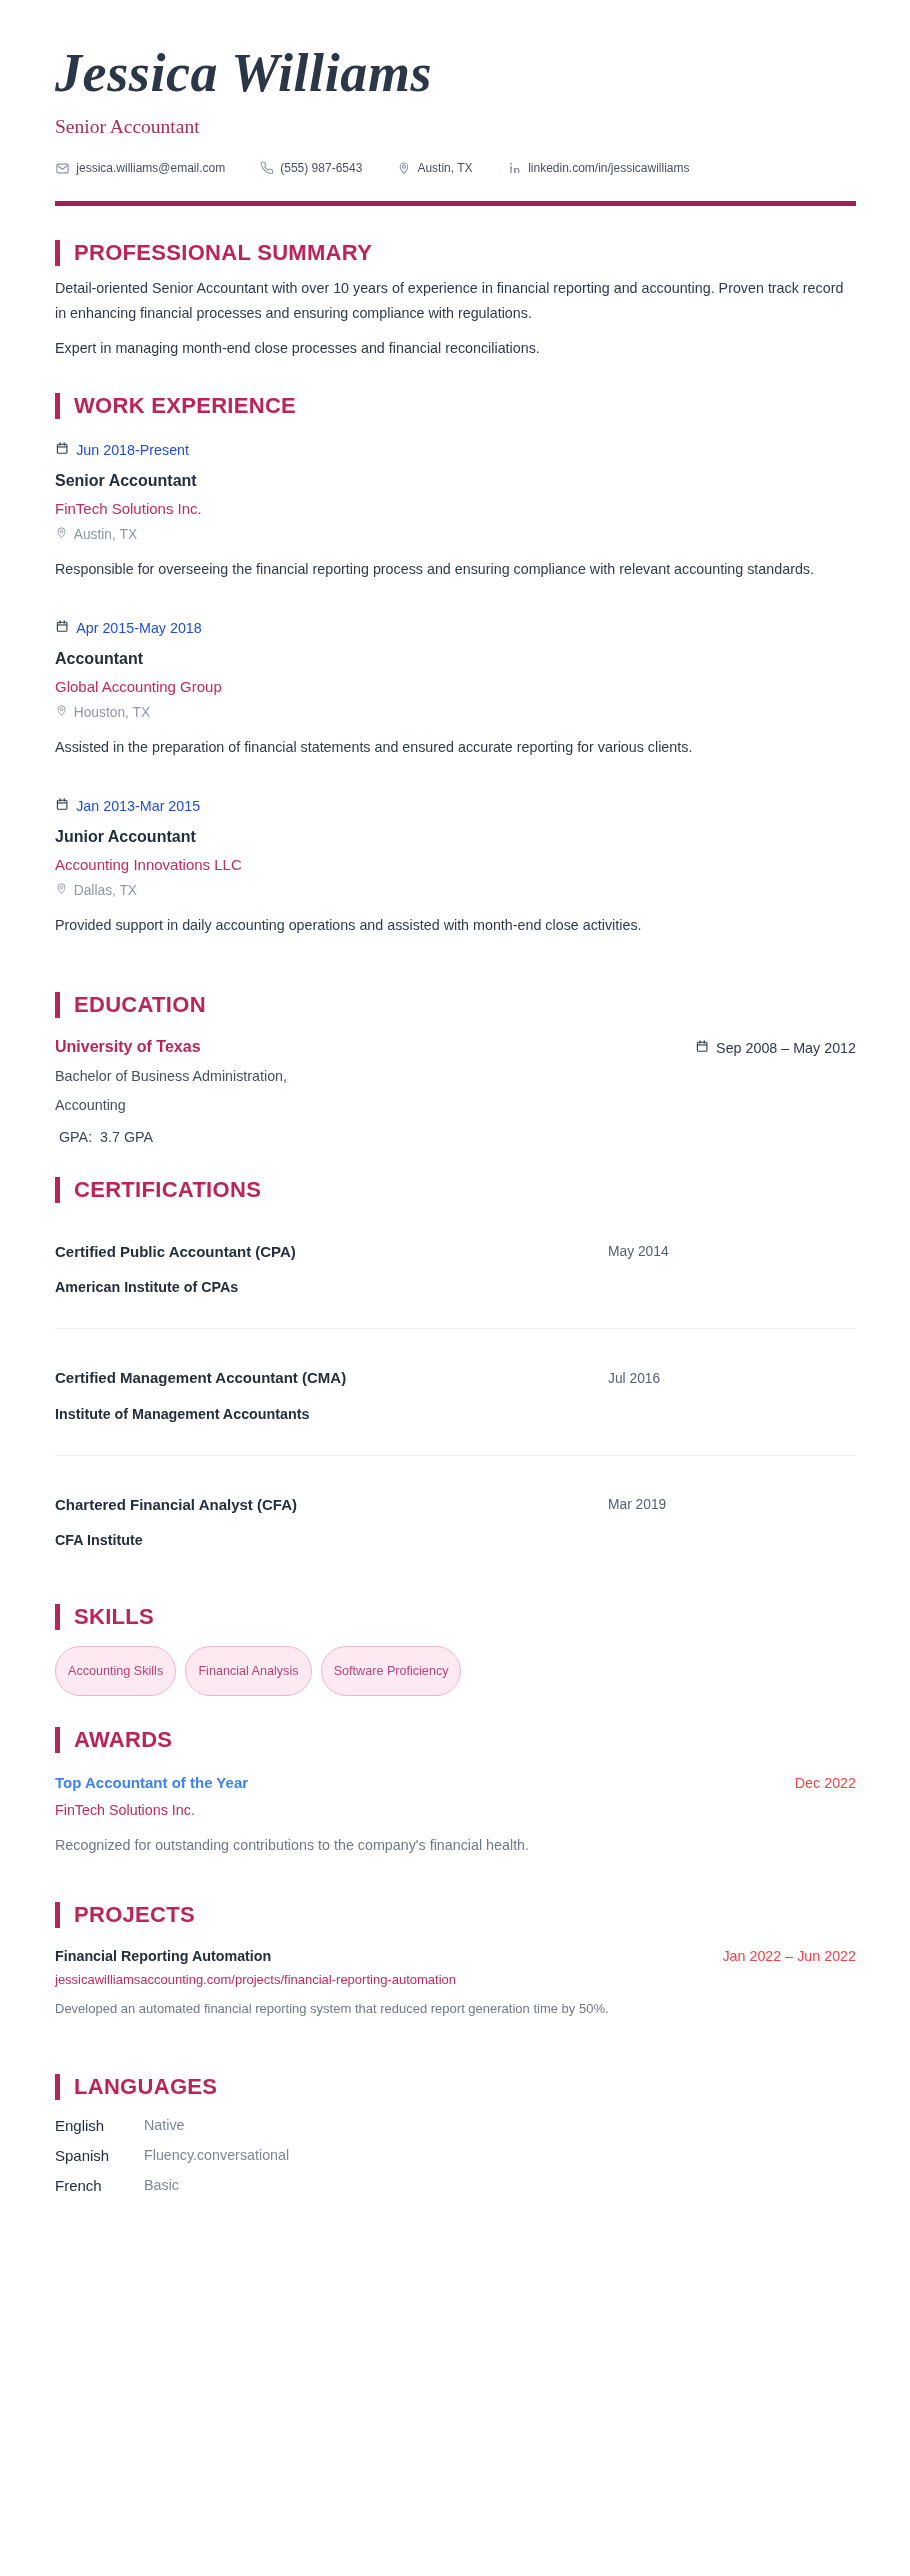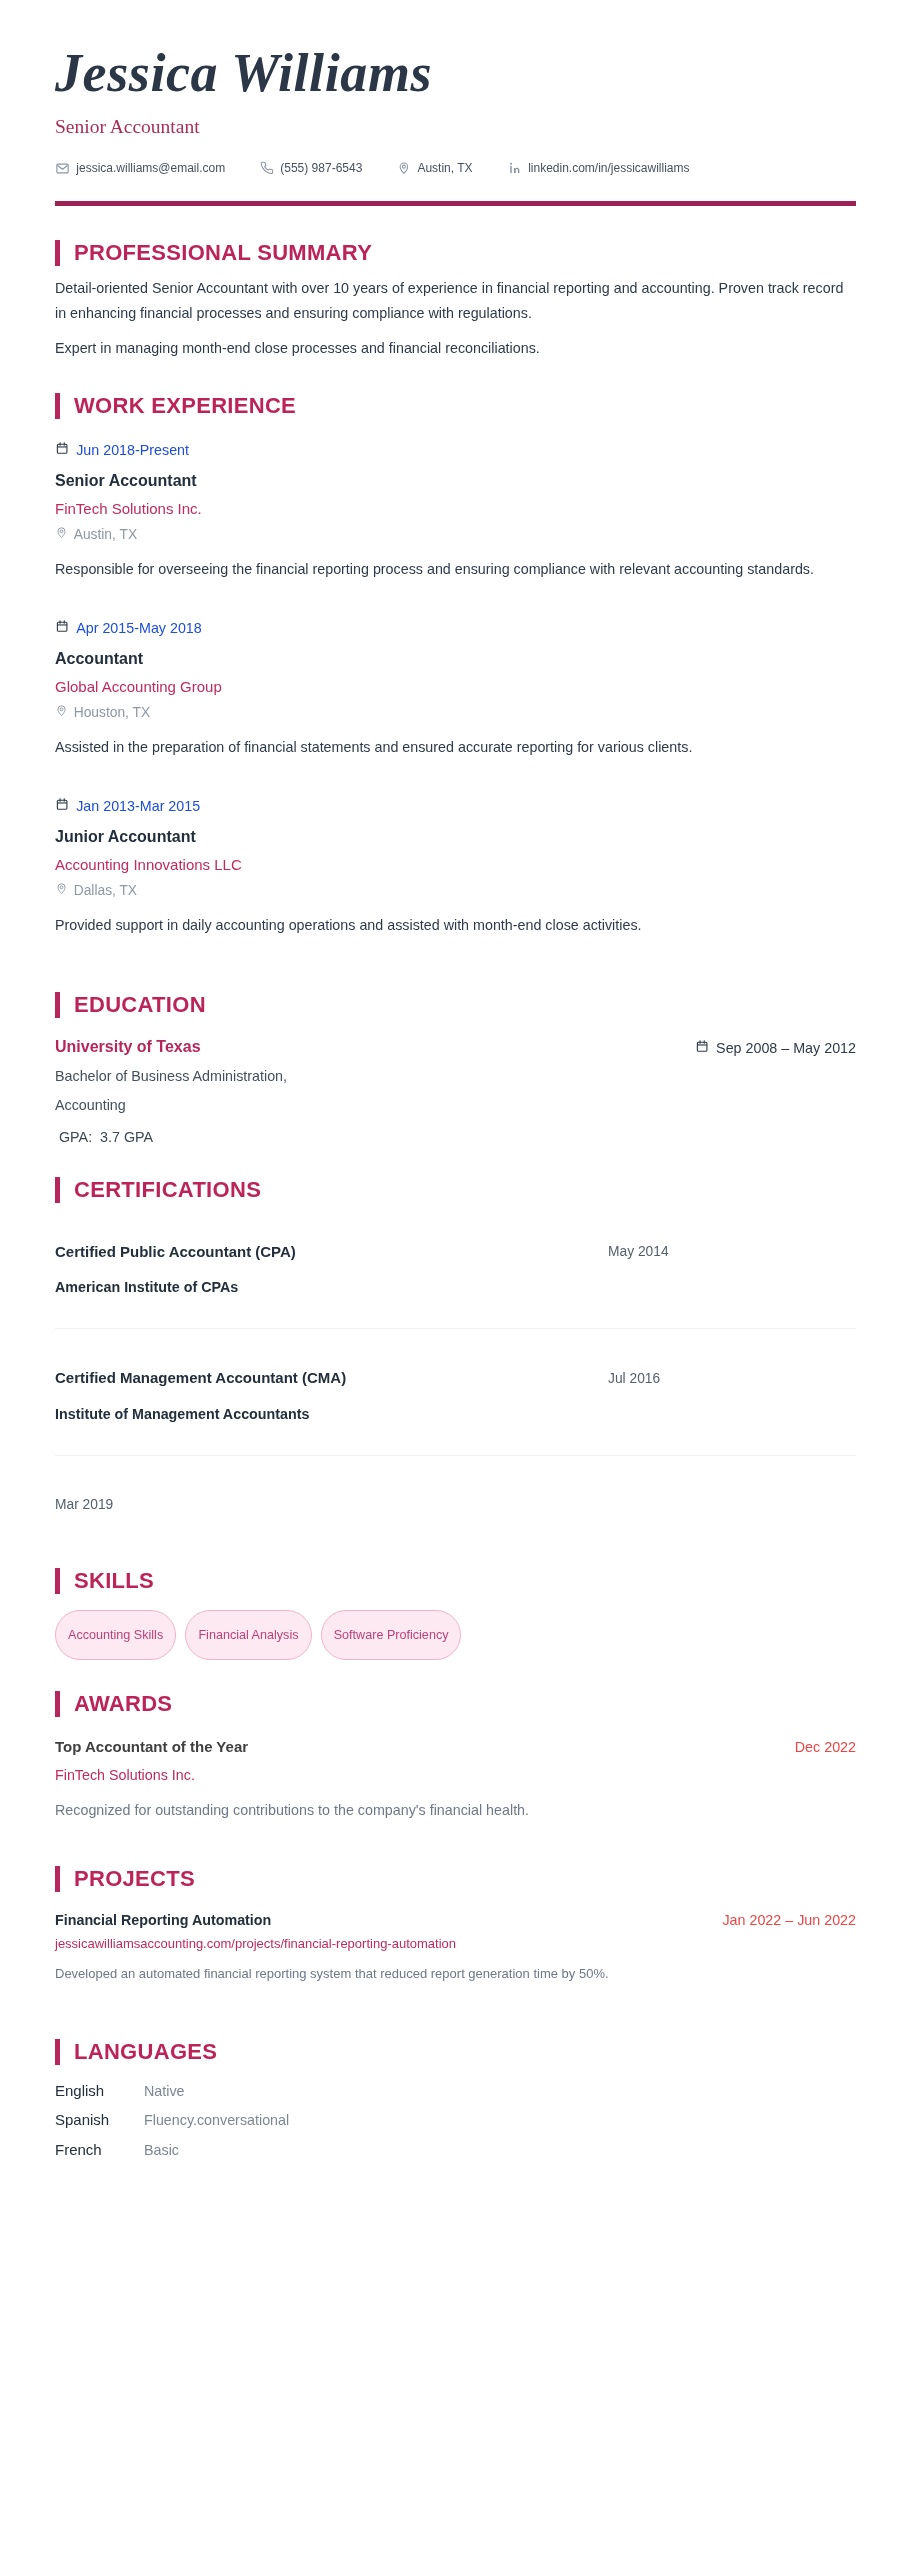--- a/index.html
+++ b/index.html
@@ -91,35 +91,35 @@
     font-size:12.6px; color:#bc4379;
     background:#fce9f2; border:1.1px solid #f3b3cc;
     border-radius:573px; padding:17px 12px;
     display:inline-flex; align-items:center;
   }
 
   
   .sec-awards { margin-top:31px; }
   .split-row { display:flex; justify-content:space-between; align-items:baseline; }
   .award-row { margin-top:20.6px; }
-  .item-title { font-size:15px; font-weight:700; color:#404040; }
+  .item-title { font-size:15px; font-weight:700; color:#3b82f6; }
   .item-date { font-size:14.3px; color:#ef4444; }
   .award-company { margin-top:11.5px; font-size:14.3px; color:#c02a5e; }
   .award-desc { margin-top:16px; font-size:14.3px; color:#6e7887; line-height:1.6; }
 
   .sec-projects { margin-top:45px; }
   .proj-row { margin-top:19.5px; }
   .proj-title { font-size:14.3px; font-weight:700; color:#232f3d; }
   .proj-url { margin-top:8px; font-size:13px; color:#c02a5e; }
   .proj-desc { margin-top:12.6px; font-size:13px; color:#6e7887; line-height:1.55; }
 
   
   .sec-languages { margin-top:55px; }
   .lang-table { margin-top:17px; }
-  .lang-row { display:flex; align-items:flex-end; margin-top:12.6px; }
+  .lang-row { display:flex; align-items:flex-start; margin-top:12.6px; }
   .lang-row:first-child { margin-top:0; }
   .lang-name { width:89px; font-size:15px; color:#232f3d; }
   .lang-level { font-size:14.3px; color:#7d8694; }
 </style>
 </head>
 <body>
 
 <svg width="0" height="0" style="position:absolute" aria-hidden="true">
   <defs>
     <g id="ic-mail">
@@ -302,20 +302,24 @@
     <div class="cert-row">
       <div>
         <h3 class="cert-name">Certified Management Accountant (CMA)</h3>
         <div class="cert-org">Institute of Management Accountants</div>
       </div>
       <div class="cert-date">Jul 2016</div>
     </div>
     <hr class="cert-divider">
 
     <div class="cert-row">
+      <div>
+        <h3 class="cert-name">Chartered Financial Analyst (CFA)</h3>
+        <div class="cert-org">CFA Institute</div>
+      </div>
       <div class="cert-date">Mar 2019</div>
     </div>
   </section>
 
   <section class="sec-skills">
     <div class="sec-head">
       <span class="sec-bar"></span>
       <h2 class="sec-title">Skills</h2>
     </div>
     <div class="pills">

